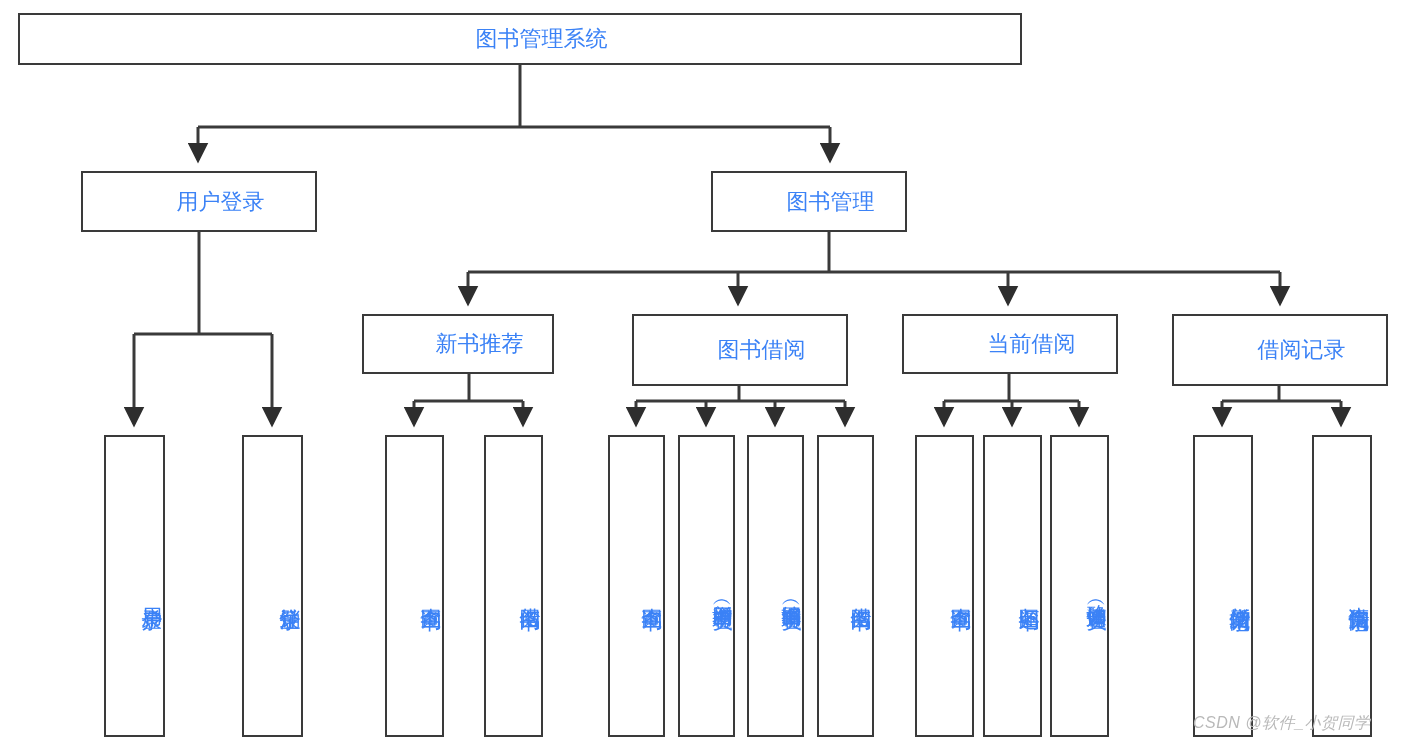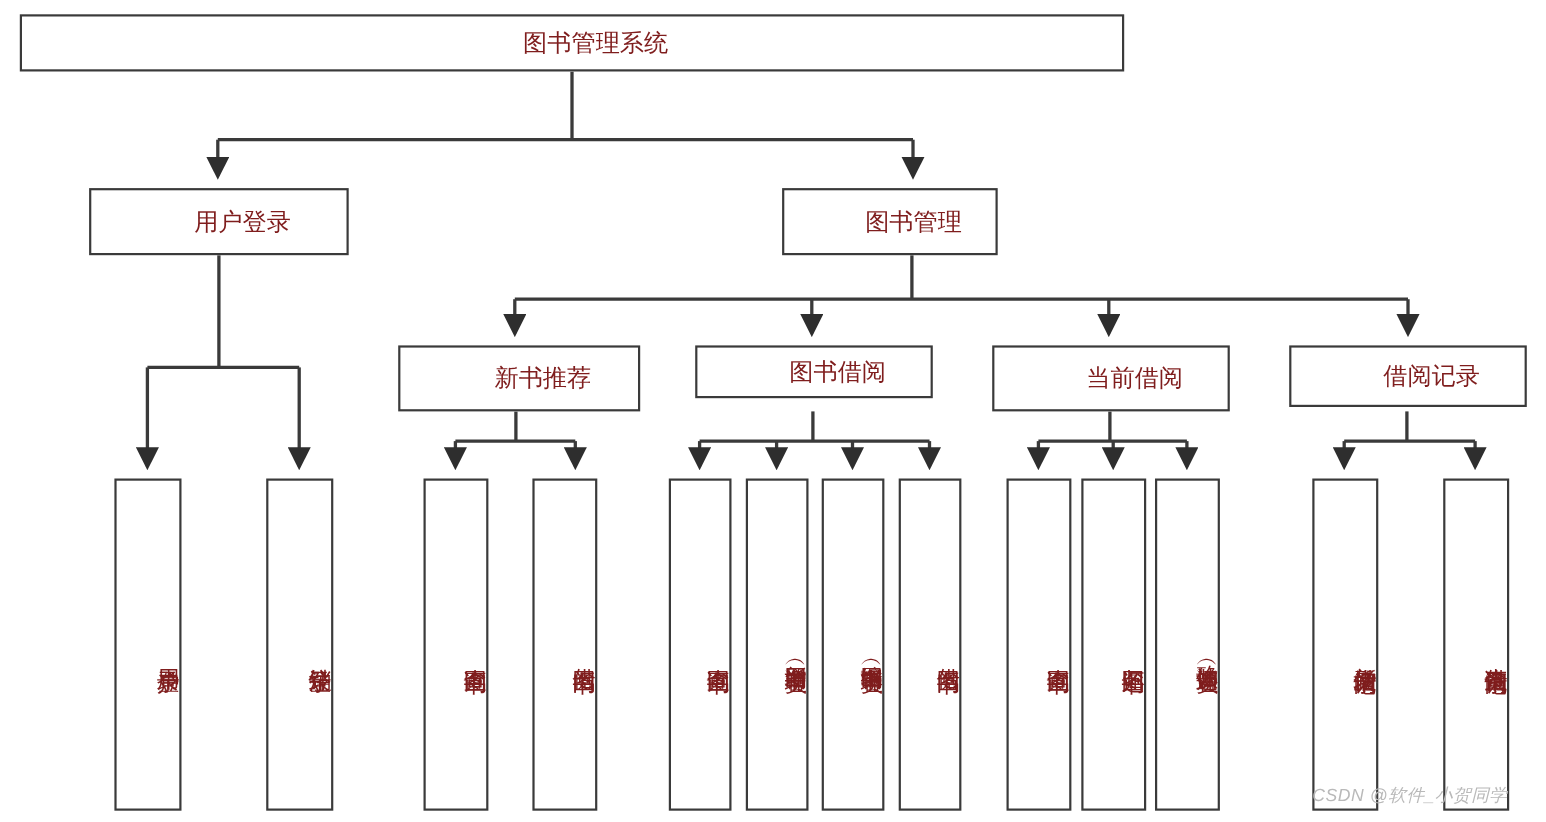--- a/index.html
+++ b/index.html
@@ -26,21 +26,21 @@
     pointer-events: none;
   }
   .node {
     position: absolute;
     box-sizing: border-box;
     border: 2px solid #3a3a3a;
     background: #ffffff;
     display: flex;
     align-items: center;
     justify-content: center;
-    color: #7f1d1d;
+    color: #3b82f6;
     line-height: 1.18;
     text-align: center;
     padding-left: 43px;
   }
   .node.horiz {
     font-size: 22px;
   }
   .node.vert {
     writing-mode: vertical-rl;
     text-orientation: upright;
@@ -118,24 +118,24 @@
       <path d="M 1222 401 L 1222 424" marker-end="url(#arrow)"></path>
       <path d="M 1341 401 L 1341 424" marker-end="url(#arrow)"></path>
     </g>
   </svg>
 
   <div class="node horiz" style="left:18px; top:13px; width:1004px; height:52px;">图书管理系统</div>
 
   <div class="node horiz" style="left:81px; top:171px; width:236px; height:61px;">用户登录</div>
   <div class="node horiz" style="left:711px; top:171px; width:196px; height:61px;">图书管理</div>
 
-  <div class="node horiz" style="left:362px; top:314px; width:220px; height:60px;">新书推荐</div>
-  <div class="node horiz" style="left:632px; top:314px; width:216px; height:48px;">图书借阅</div>
+  <div class="node horiz" style="left:362px; top:314px; width:192px; height:60px;">新书推荐</div>
+  <div class="node horiz" style="left:632px; top:314px; width:216px; height:72px;">图书借阅</div>
   <div class="node horiz" style="left:902px; top:314px; width:216px; height:60px;text-align:right;">当前借阅</div>
-  <div class="node horiz" style="left:1172px; top:314px; width:216px; height:56px;">借阅记录</div>
+  <div class="node horiz" style="left:1172px; top:314px; width:216px; height:72px;">借阅记录</div>
 
   <div class="node vert" style="left:104px; top:435px; width:61px; height:302px;">用户登录</div>
   <div class="node vert" style="left:242px; top:435px; width:61px; height:302px;">注销登录</div>
 
   <div class="node vert" style="left:385px; top:435px; width:59px; height:302px;">查询图书</div>
   <div class="node vert" style="left:484px; top:435px; width:59px; height:302px;">借阅图书</div>
 
   <div class="node vert" style="left:608px; top:435px; width:57px; height:302px;">查询图书</div>
   <div class="node vert tall" style="left:678px; top:435px; width:57px; height:302px;">新增图书（管理员）</div>
   <div class="node vert tall" style="left:747px; top:435px; width:57px; height:302px;">编辑图书（管理员）</div>

